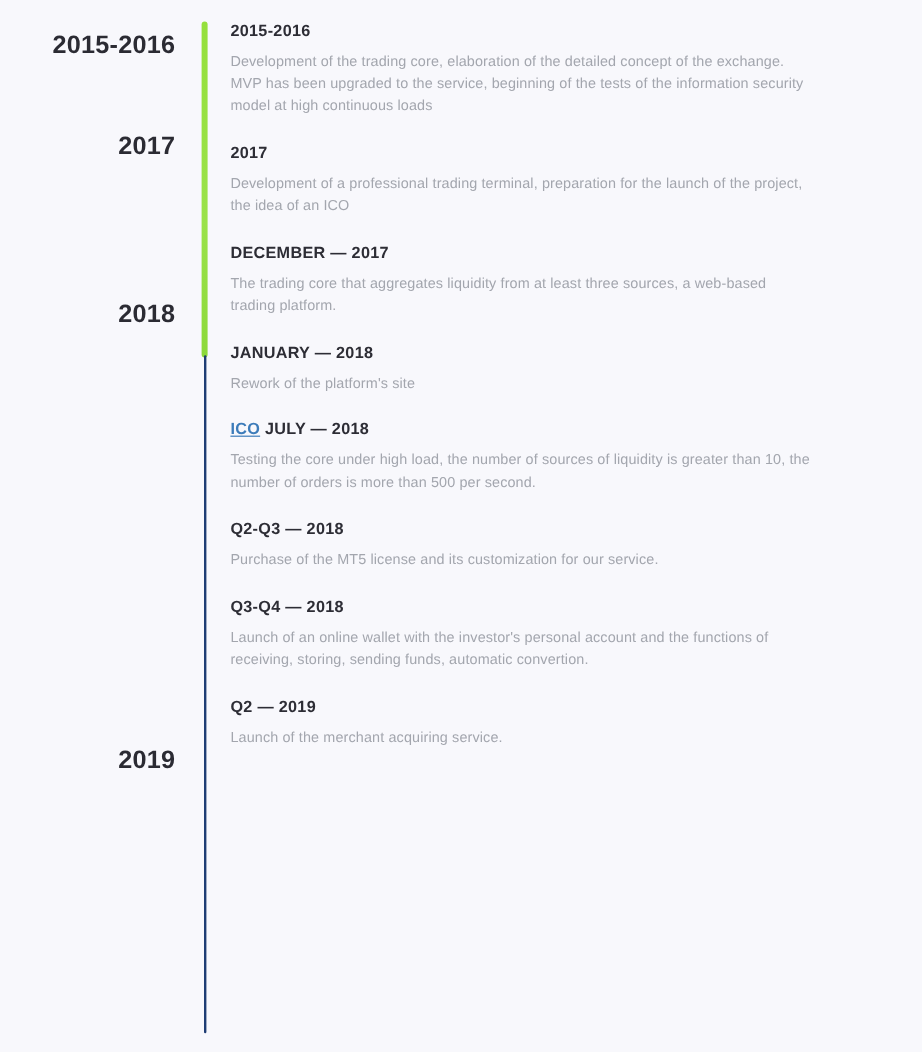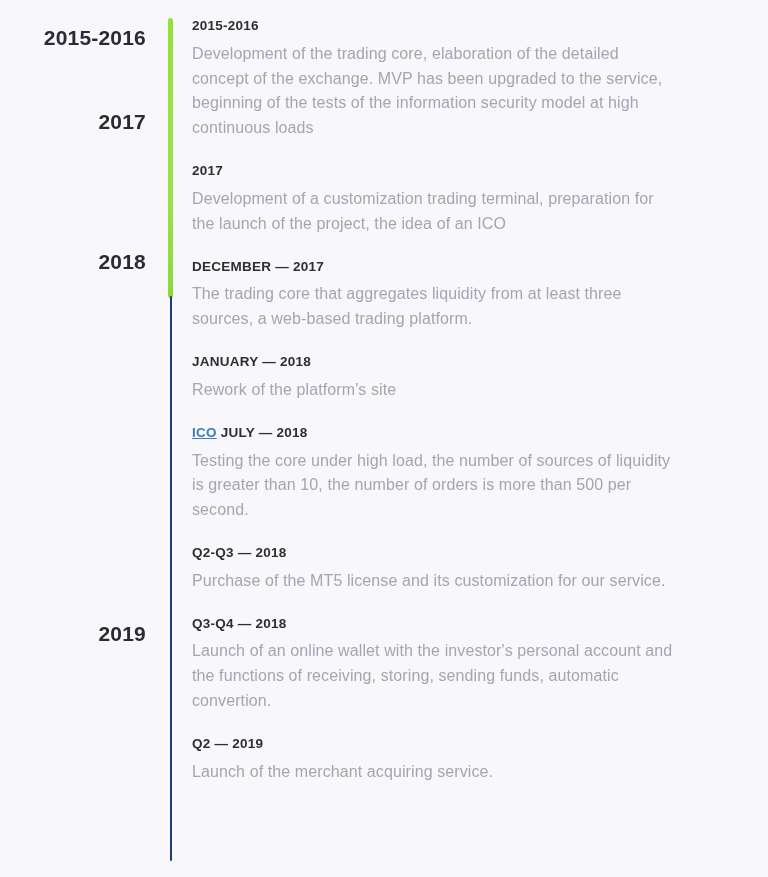--- a/index.html
+++ b/index.html
@@ -76,21 +76,21 @@
     font-size: 13.5px;
     font-weight: 700;
     color: #2d2d35;
     letter-spacing: 0.25px;
     margin-bottom: 7px;
     line-height: 1.25;
   }
   .entry-title .accent { color: #3d7cba; text-decoration: underline; }
 
   .entry-desc {
-    font-size: 16px;
+    font-size: 12px;
     line-height: 1.55;
     color: #a3a6ae;
     letter-spacing: 0.1px;
   }
 </style>
 </head>
 <body>
 
 <div class="roadmap">
 
@@ -106,21 +106,21 @@
       <div class="year-label" style="top: 622px;">2019</div>
     </div>
 
   <div class="entries" id="entry-list">
       <div class="entry">
         <div class="entry-title">2015-2016</div>
         <div class="entry-desc">Development of the trading core, elaboration of the detailed concept of the exchange. MVP has been upgraded to the service, beginning of the tests of the information security model at high continuous loads</div>
       </div>
       <div class="entry">
         <div class="entry-title">2017</div>
-        <div class="entry-desc">Development of a customization trading terminal, preparation for the launch of the project, the idea of an ICO</div>
+        <div class="entry-desc">Development of a professional trading terminal, preparation for the launch of the project, the idea of an ICO</div>
       </div>
       <div class="entry">
         <div class="entry-title">DECEMBER — 2017</div>
         <div class="entry-desc">The trading core that aggregates liquidity from at least three sources, a web-based trading platform.</div>
       </div>
       <div class="entry">
         <div class="entry-title">JANUARY — 2018</div>
         <div class="entry-desc">Rework of the platform's site</div>
       </div>
       <div class="entry">

